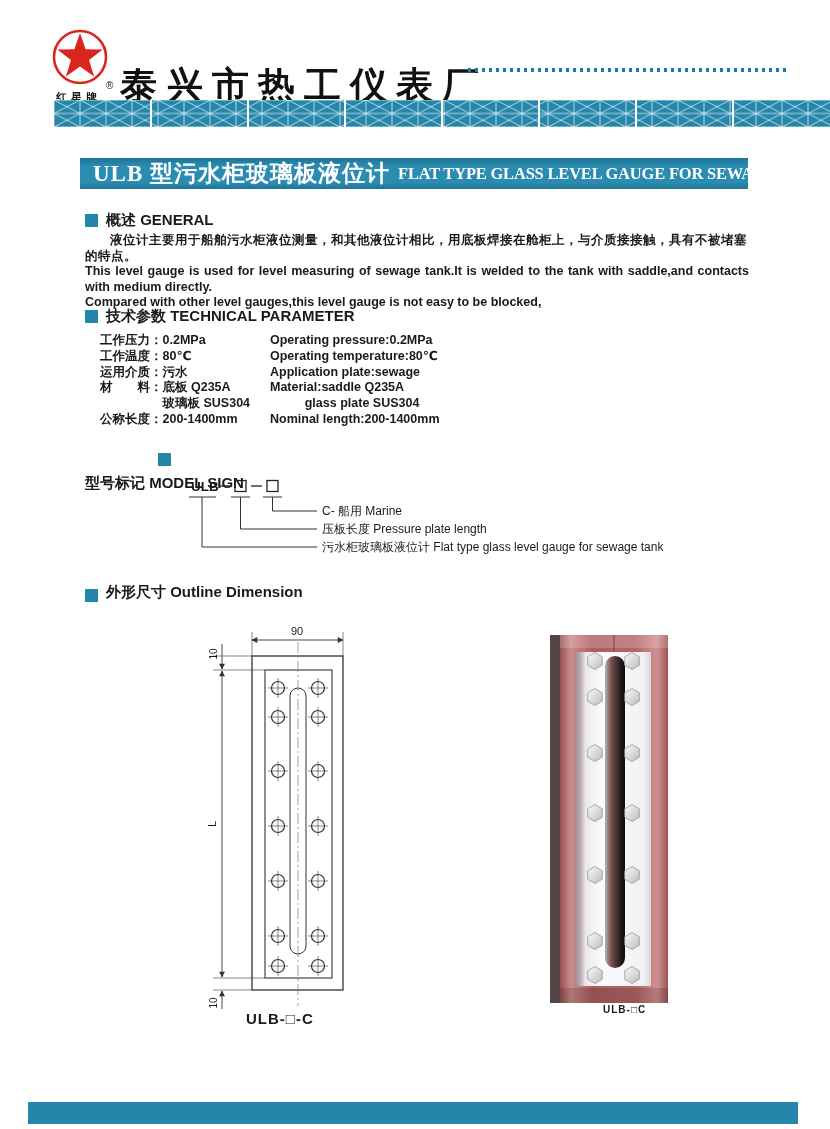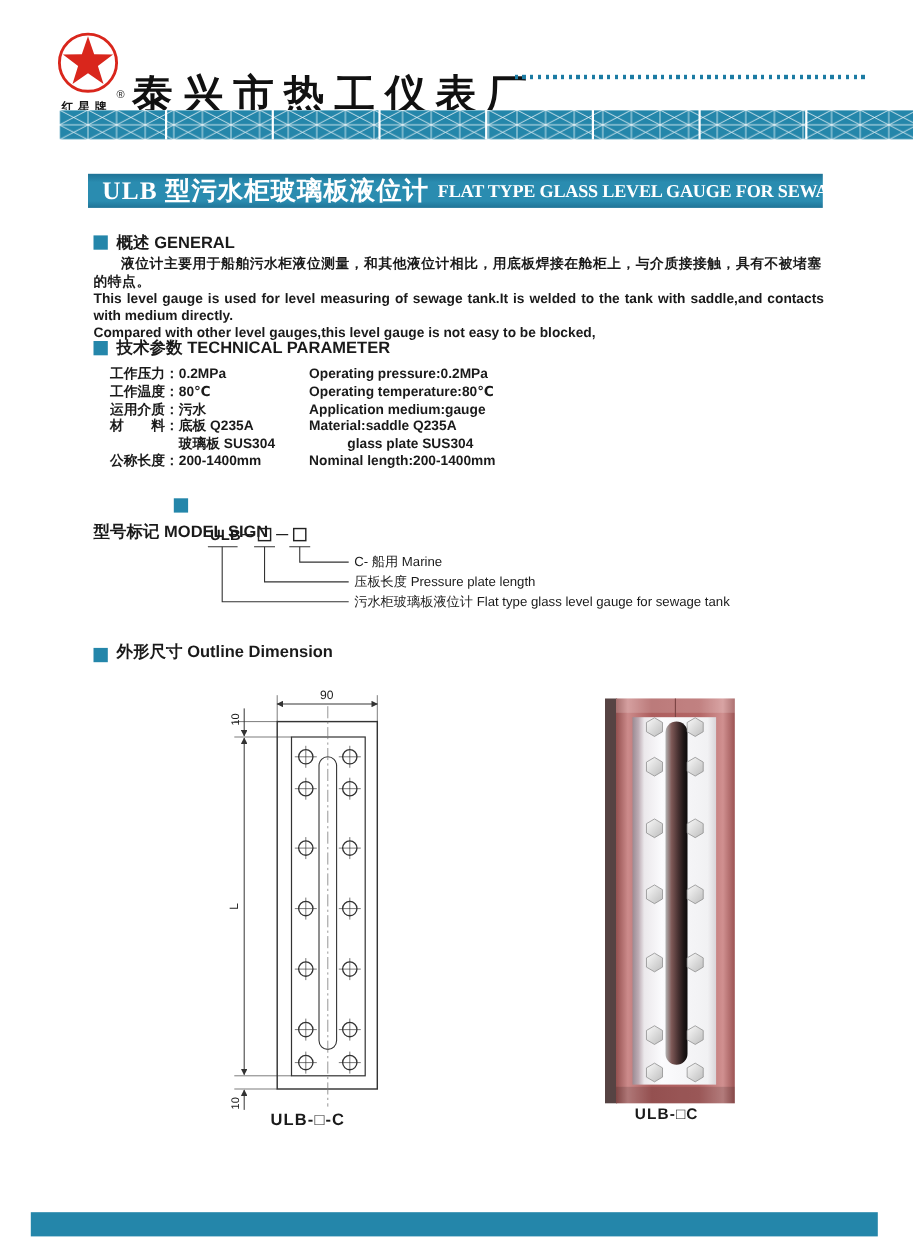--- a/index.html
+++ b/index.html
@@ -24,21 +24,21 @@
   .sec{display:flex;align-items:center;gap:8px;font-size:15px;font-weight:bold;white-space:nowrap;}
   .bullet{width:13px;height:13px;background:#2486aa;display:inline-block;}
 
   
   .para{left:85px;top:233px;width:664px;font-size:12.5px;line-height:15.5px;font-weight:bold;}
   .para .cnline{text-indent:2em;letter-spacing:0.5px;}
   .para .enline{text-align:justify;}
 
   
   .tech{left:100px;top:333px;font-size:12.5px;font-weight:bold;line-height:15.8px;}
-  .trow{display:flex;gap:11px;}
+  .trow{display:flex;}
   .trow .cn{width:170px;white-space:pre;}
   .trow .en{white-space:pre;}
 
   .drawlabel{font-size:15px;font-weight:600;letter-spacing:1px;white-space:nowrap;}
   svg{display:block;}
   svg text{font-family:"Liberation Sans","DejaVu Sans",sans-serif;fill:#1a1a1a;}
 </style>
 </head>
 <body>
 
@@ -95,21 +95,21 @@
     <div class="trow">
         <span class="cn">工作压力：0.2MPa</span>
         <span class="en">Operating pressure:0.2MPa</span>
       </div>
     <div class="trow">
         <span class="cn">工作温度：80℃</span>
         <span class="en">Operating temperature:80℃</span>
       </div>
     <div class="trow">
         <span class="cn">运用介质：污水</span>
-        <span class="en">Application medium:gauge</span>
+        <span class="en">Application plate:sewage</span>
       </div>
     <div class="trow">
         <span class="cn">材　　料：底板 Q235A</span>
         <span class="en">Material:saddle Q235A</span>
       </div>
     <div class="trow">
         <span class="cn">　　　　　玻璃板 SUS304</span>
         <span class="en">          glass plate SUS304</span>
       </div>
     <div class="trow">
@@ -251,16 +251,16 @@
       <use href="#hex" x="87" y="121"></use>
     <use href="#hex" x="50" y="181"></use>
       <use href="#hex" x="87" y="181"></use>
     <use href="#hex" x="50" y="243"></use>
       <use href="#hex" x="87" y="243"></use>
     <use href="#hex" x="50" y="309"></use>
       <use href="#hex" x="87" y="309"></use>
     <use href="#hex" x="50" y="343"></use>
       <use href="#hex" x="87" y="343"></use>
   </svg>
-  <div class="abs drawlabel" style="left:577px;top:1004px;font-size:14px;">ULB-□C</div>
+  <div class="abs drawlabel" style="left:603px;top:1004px;font-size:10px;">ULB-□C</div>
 
   <div class="abs footerbar"></div>
 </div>
 
 </body></html>

